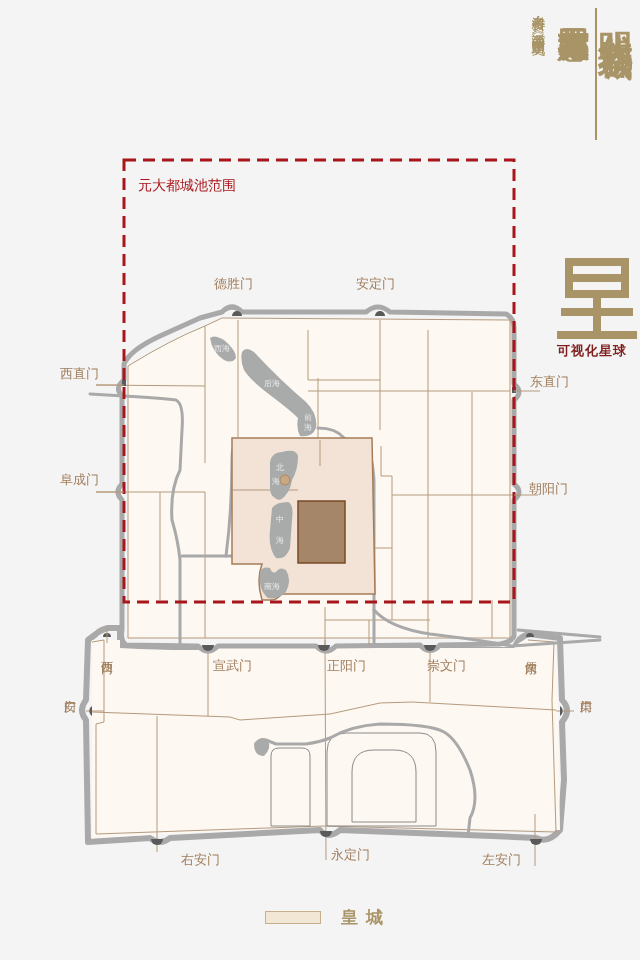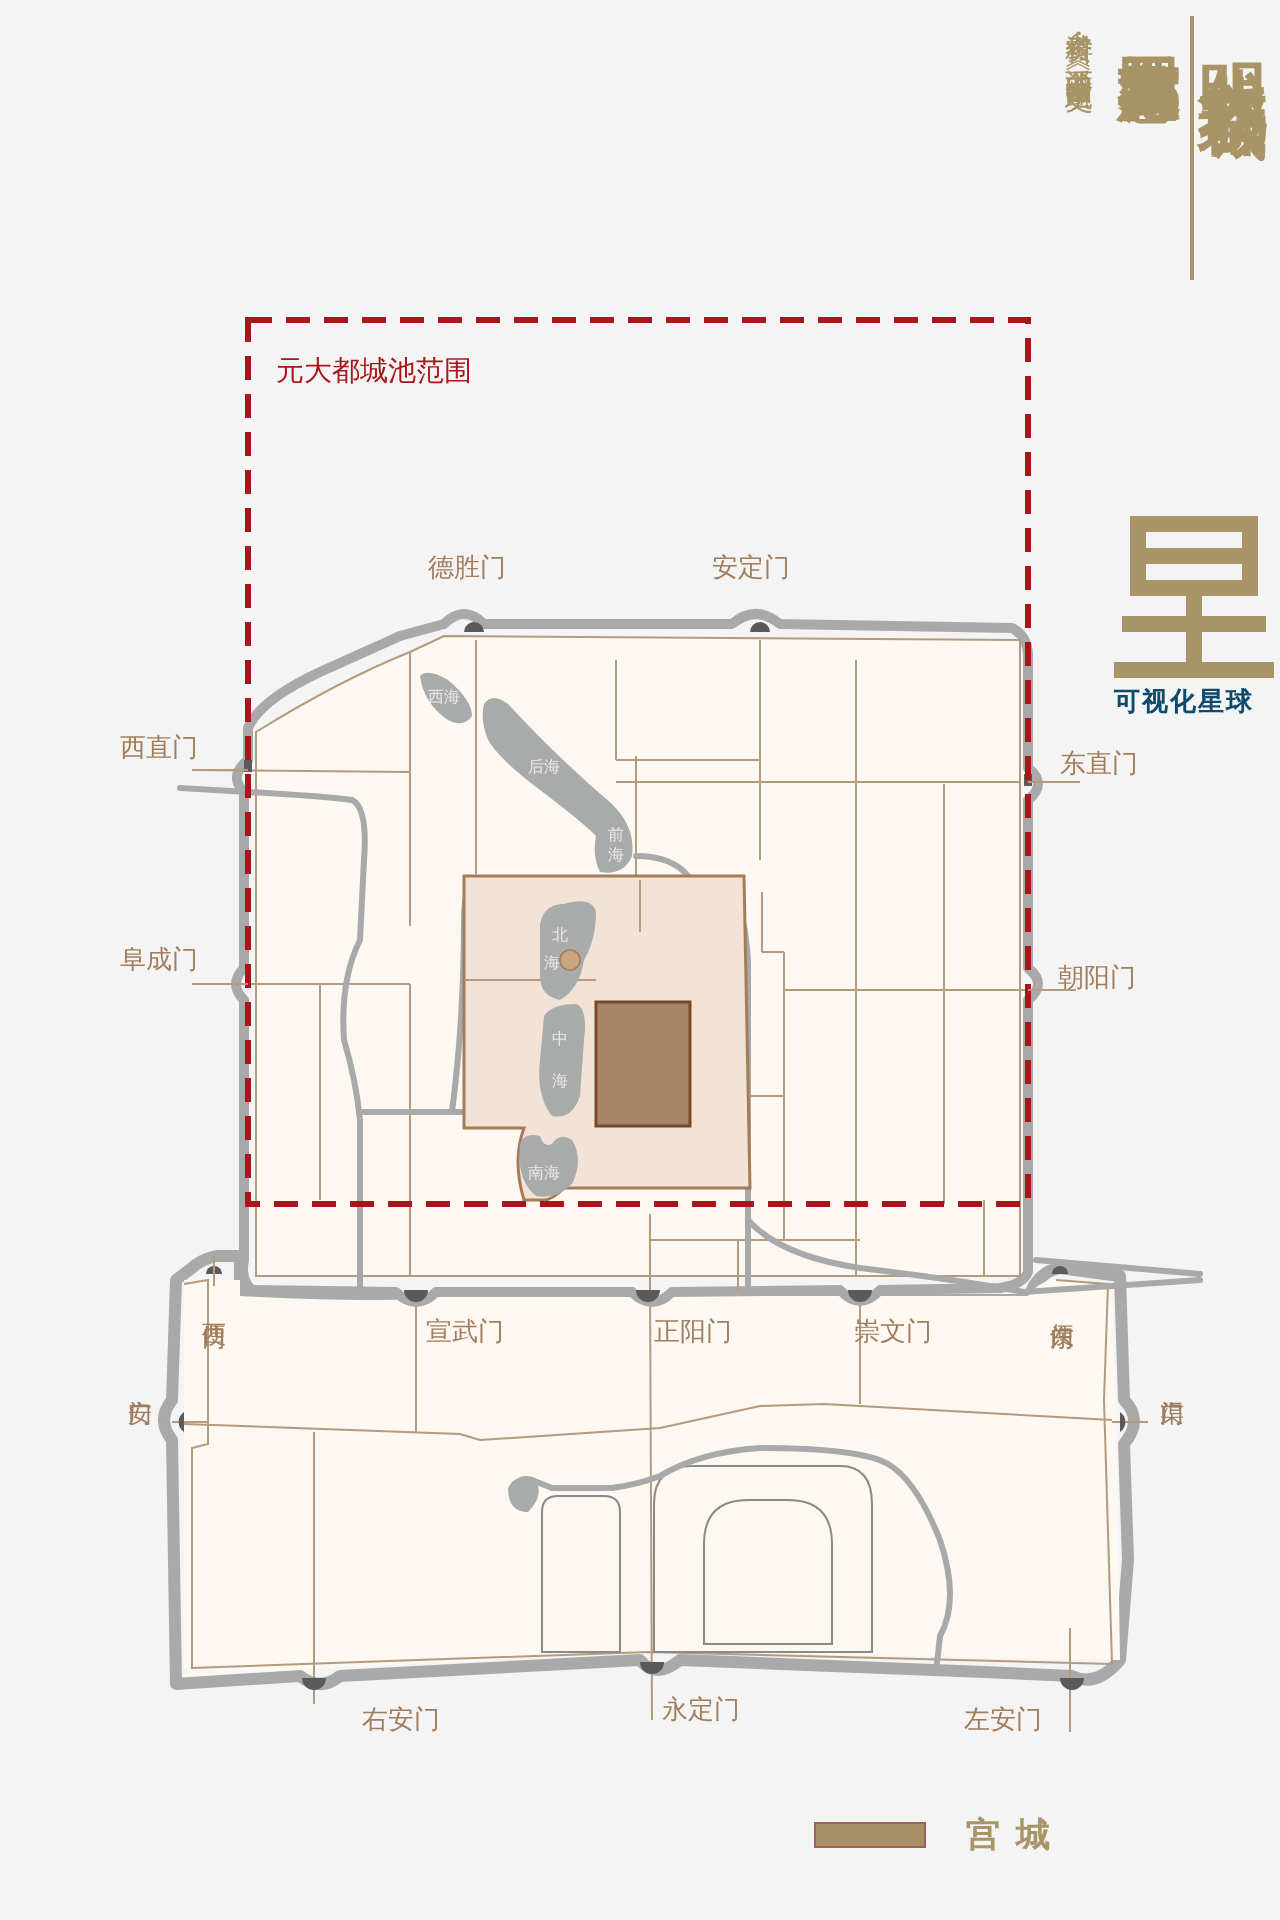--- a/index.html
+++ b/index.html
@@ -11,21 +11,21 @@
   .lake-label { font-family: "DejaVu Serif", serif; font-size: 8px; fill: #e8e8e8; }
   .yuan-label { font-family: "DejaVu Sans", sans-serif; font-size: 14px; fill: #a8161b; }
   .title-col { position: absolute; writing-mode: vertical-rl; color: #a89466;
                font-family: "DejaVu Serif", serif; font-weight: bold; }
   #title-main { left: 596px; top: 4px; font-size: 34px; line-height: 40px; letter-spacing: 3px; }
   #title-sub { left: 556px; top: 4px; font-size: 31px; line-height: 36px; letter-spacing: 0px; }
   #title-divider { position: absolute; left: 595px; top: 8px; width: 2px; height: 132px; background: #a89466; }
   #ref-text { position: absolute; left: 530px; top: 4px; writing-mode: vertical-rl; color: #a89466;
               font-family: "DejaVu Sans", sans-serif; font-size: 14px; letter-spacing: 1px; line-height: 18px; }
   #brand-glyph { position: absolute; left: 557px; top: 258px; width: 80px; height: 82px; }
-  #brand-text { position: absolute; left: 546px; top: 342px; width: 92px; text-align: center; color: #0c4a6e;
+  #brand-text { position: absolute; left: 546px; top: 342px; width: 92px; text-align: center; color: #7f1d1d;
                 font-family: "DejaVu Serif", serif; font-weight: bold; font-size: 13px; letter-spacing: 1px; }
   #legend { position: absolute; left: 120px; top: 905px; width: 420px; height: 24px; }
   .legend-item { position: absolute; top: 0; height: 24px; display: flex; align-items: center; }
   .legend-swatch { width: 56px; height: 13px; border: 1.5px solid #c4b08a; box-sizing: border-box; }
   .legend-text { margin-left: 20px; color: #a89466; font-family: "DejaVu Serif", serif; font-weight: bold;
                  font-size: 17px; letter-spacing: 8px; }
 </style>
 </head>
 <body>
 
@@ -177,17 +177,17 @@
     <path d="M12,4 L12,36 L68,36 L68,4 Z"></path>
     <line x1="12" y1="20" x2="68" y2="20"></line>
     <line x1="4" y1="54" x2="76" y2="54"></line>
     <line x1="40" y1="40" x2="40" y2="78"></line>
     <line x1="0" y1="77" x2="80" y2="77"></line>
   </g>
 </svg>
 <div id="brand-text">可视化星球</div>
 
 <div id="legend">
-  <div class="legend-item" style="left:287px;">
-    <div class="legend-swatch" style="background:#a89066;border-color:#a0605a;"></div>
-    <span class="legend-text">宫城</span>
+  <div class="legend-item" style="left:145px;">
+    <div class="legend-swatch" style="background:#f2e6d4;border-color:#c4b08a;"></div>
+    <span class="legend-text">皇城</span>
   </div>
 </div>
 
 </body></html>

